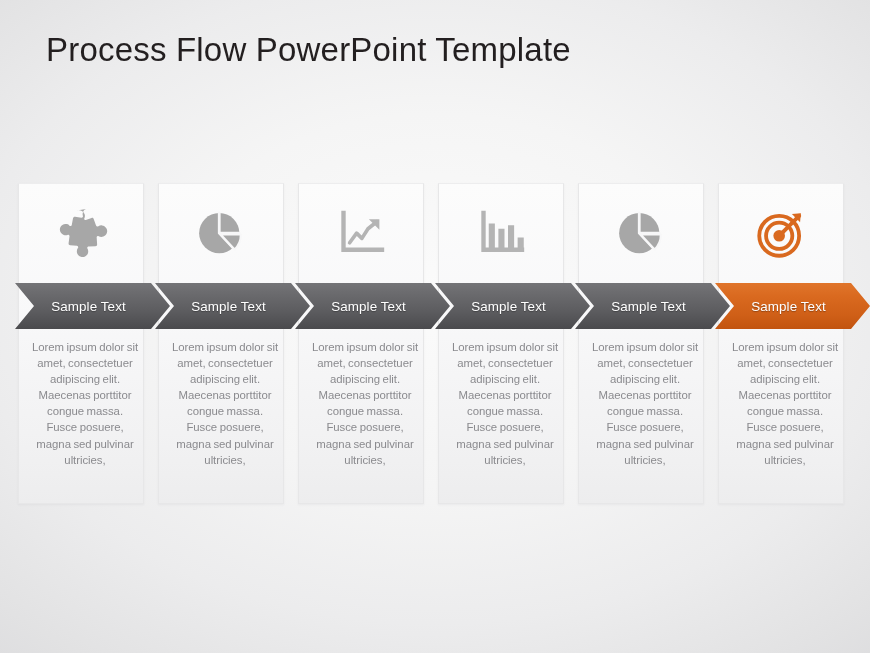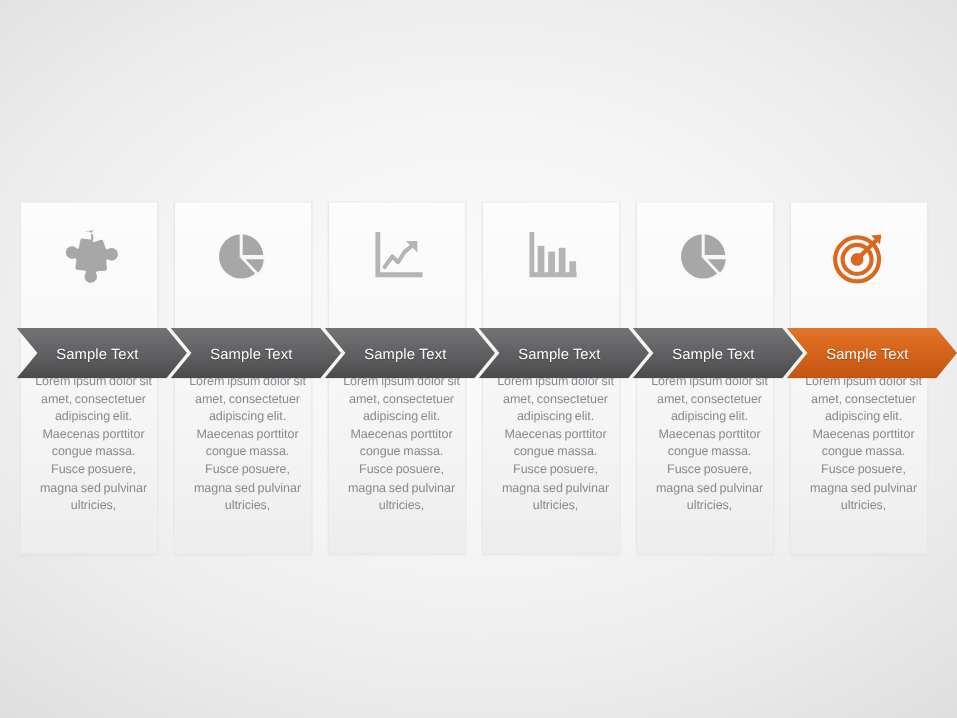--- a/index.html
+++ b/index.html
@@ -80,21 +80,20 @@
     text-align: center;
   }
 
   
   #chevrons {
     position: absolute;
     left: 0;
     top: 283px;
     width: 870px;
     height: 46px;
-    margin-top: 15px;
   }
   .chev {
     position: absolute;
     top: 0;
     height: 46px;
     width: 155px;
     -webkit-clip-path: polygon(0 0, calc(100% - 19px) 0, 100% 50%, calc(100% - 19px) 100%, 0 100%, 19px 50%);
     clip-path: polygon(0 0, calc(100% - 19px) 0, 100% 50%, calc(100% - 19px) 100%, 0 100%, 19px 50%);
     background: linear-gradient(to bottom, #747477 0%, #6b6b6e 22%, #5c5c5f 62%, #4a4a4d 100%);
     display: flex;
@@ -113,20 +112,21 @@
     letter-spacing: 0.1px;
     text-shadow: 0 1px 1px rgba(0,0,0,0.32);
     white-space: nowrap;
   }
 </style>
 </head>
 <body>
 
 <div id="slide">
 
+  <div id="title">Process Flow PowerPoint Template</div>
 
   <div id="cards">
 
     <div class="card" style="left:0px;">
       <div class="icon-box">
         <svg width="58" height="58" viewBox="0 0 64 64" aria-hidden="true">
           <path fill="#a7a7a7" d="M27.5 6.2c3.7-1.3 7.6 0.7 8.6 4.3 0.4 1.5 0.2 2.9-0.4 4.2-0.5 1.1 0.5 2.3 1.6 1.9l6.4-2.3c1-0.4 2 0.2 2.3 1.1l2.6 7.3c0.4 1.1 1.7 1.4 2.6 0.8 1.1-0.8 2.5-1.2 4-1 3.6 0.4 6.2 3.7 5.6 7.3-0.5 3.1-3.2 5.4-6.3 5.4-1.1 0-2.1-0.3-3-0.8-1-0.6-2.3 0.2-2.2 1.4l0.5 7.7c0.1 1.1-0.7 2-1.8 2l-7.6 0.3c-1.2 0-1.9 1.3-1.3 2.3 0.7 1.1 1 2.5 0.8 3.9-0.5 3.5-3.8 6-7.3 5.4-3.2-0.6-5.4-3.5-5.2-6.7 0.1-1.2 0.5-2.3 1.2-3.2 0.7-0.9 0.1-2.3-1.1-2.4l-7.5-0.7c-1.1-0.1-1.8-1.1-1.7-2.2l1-7.5c0.2-1.2-1-2.1-2.1-1.7-1.3 0.5-2.8 0.6-4.2 0.1-3.4-1.1-5.2-4.9-3.9-8.3 1.2-3 4.5-4.6 7.5-3.7 1.1 0.3 2 0.9 2.7 1.7 0.8 0.9 2.3 0.5 2.5-0.7l1.4-7.4c0.2-1.1 1.2-1.8 2.3-1.6l6.9 1c1.2 0.2 2.1-1 1.7-2.1-0.4-1.1-0.4-2.3-0.1-3.5 0.5-1.9 1.9-3.4 3.6-4z"></path>
         </svg>
       </div>
       <div class="card-body">Lorem ipsum dolor sit amet, consectetuer adipiscing elit. Maecenas porttitor congue massa. Fusce posuere, magna sed pulvinar ultricies,</div>

